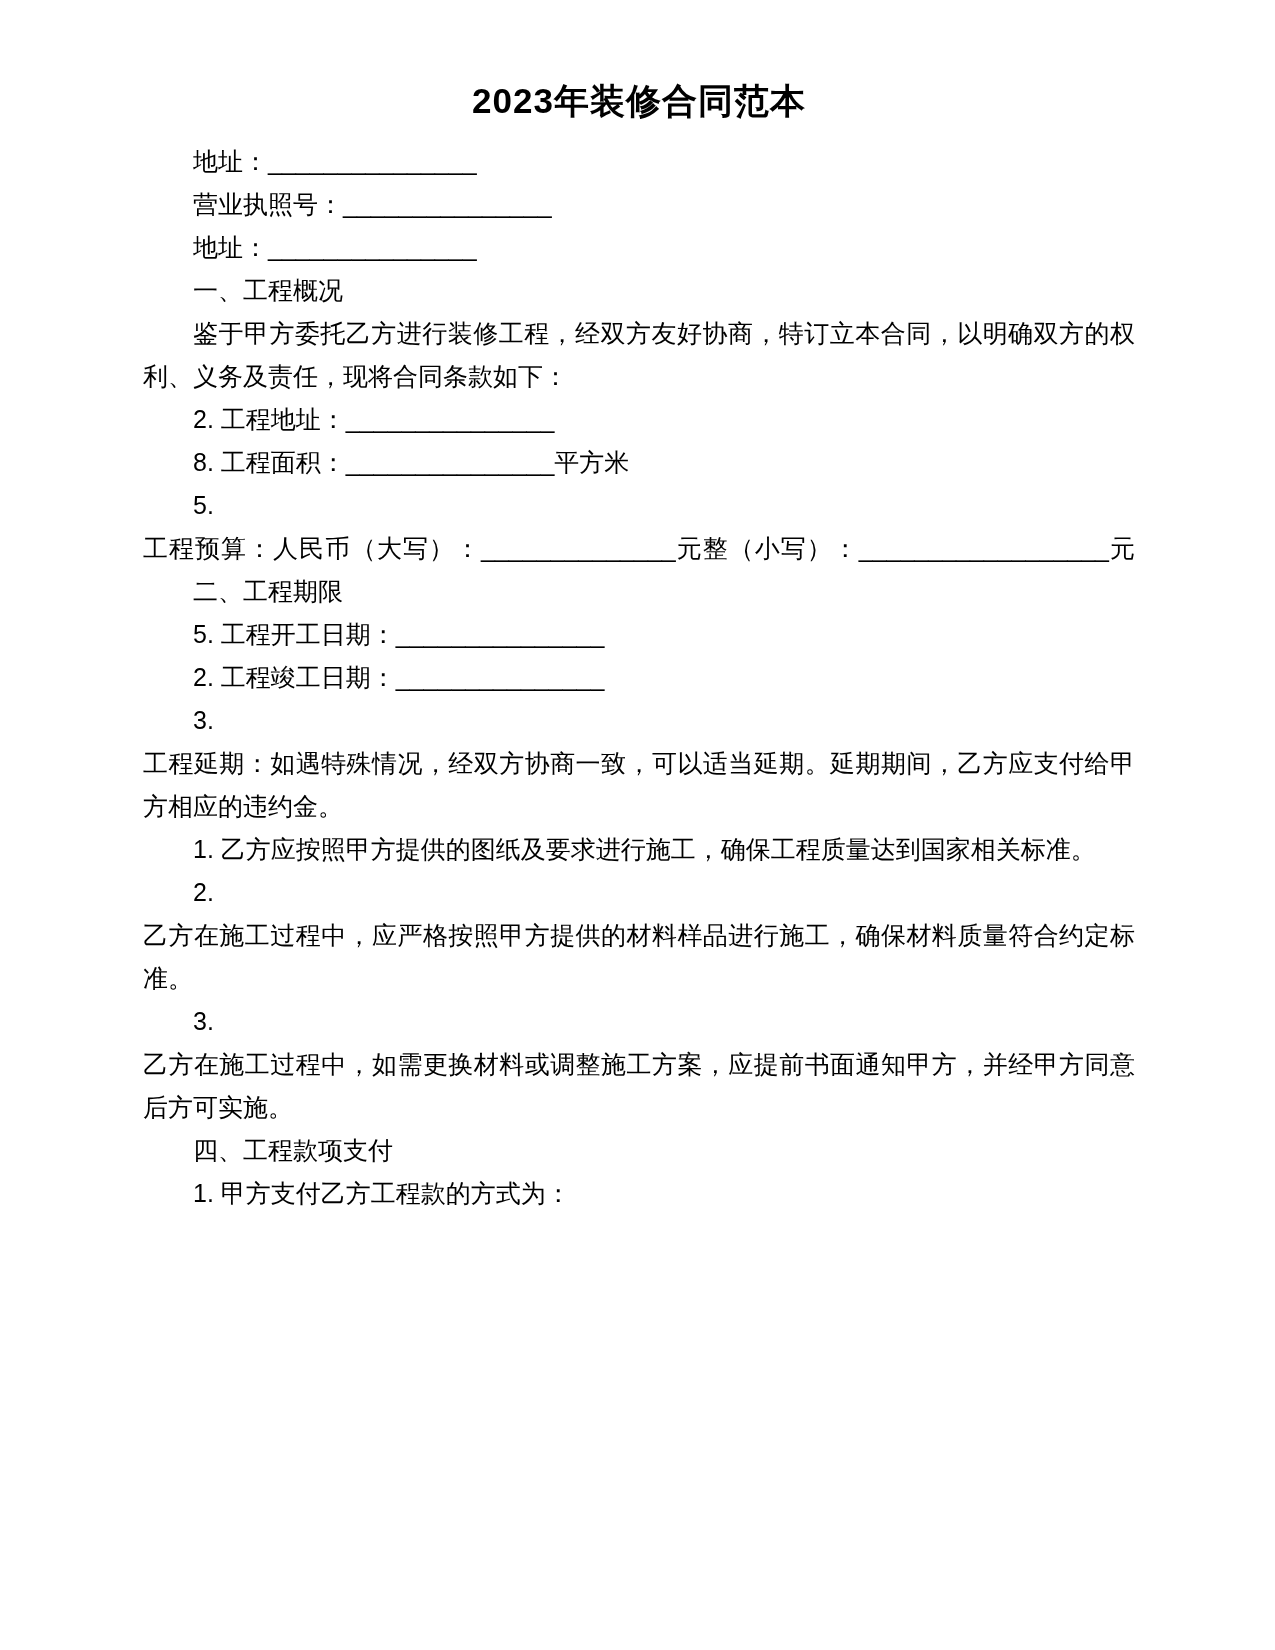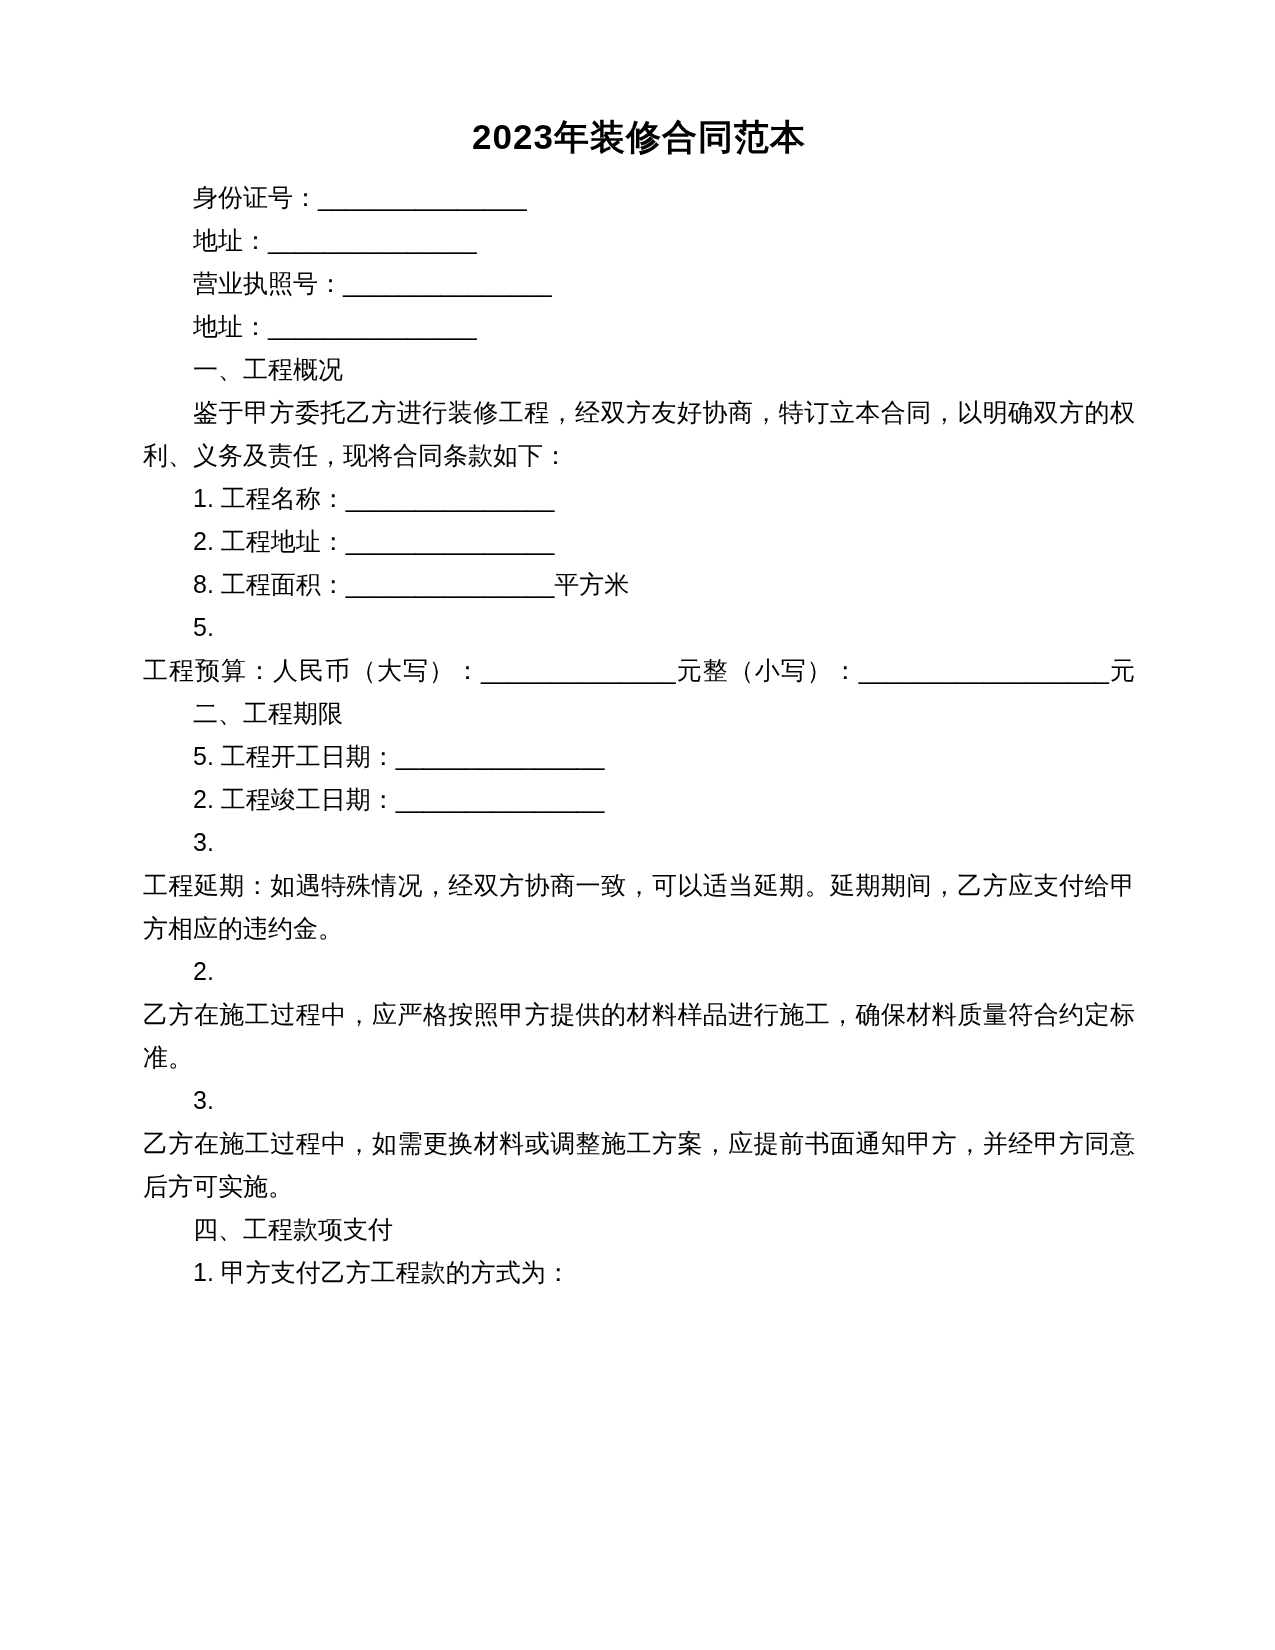--- a/index.html
+++ b/index.html
@@ -7,21 +7,21 @@
     padding: 0;
     background: #ffffff;
   }
   .page {
     position: relative;
     width: 1275px;
     height: 1650px;
     margin: 0 auto;
     background: #ffffff;
     box-sizing: border-box;
-    padding: 112px 140px 60px 143px;
+    padding: 76px 140px 60px 143px;
     font-family: "Liberation Sans", "DejaVu Sans", sans-serif;
     color: #000000;
     overflow: hidden;
   }
   .doc-title {
     margin: 0 0 14px 0;
     font-size: 35px;
     line-height: 50px;
     font-weight: 700;
     text-align: center;
@@ -44,36 +44,35 @@
     text-align: justify;
     text-align-last: justify;
   }
 </style>
 </head>
 <body>
 
 <div class="page">
   <h1 class="doc-title">2023年装修合同范本</h1>
   <div class="doc-body">
-      <p class="indent">身份证号：_______________</p>
       <p class="indent">地址：_______________</p>
       <p class="indent">营业执照号：_______________</p>
       <p class="indent">地址：_______________</p>
       <p class="indent">一、工程概况</p>
       <p class="indent justify">鉴于甲方委托乙方进行装修工程，经双方友好协商，特订立本合同，以明确双方的权利、义务及责任，现将合同条款如下：</p>
-      <p class="indent">1. 工程名称：_______________</p>
       <p class="indent">2. 工程地址：_______________</p>
       <p class="indent">8. 工程面积：_______________平方米</p>
       <p class="indent">5.</p>
       <p class=" fill">工程预算：人民币（大写）：______________元整（小写）：__________________元</p>
       <p class="indent">二、工程期限</p>
       <p class="indent">5. 工程开工日期：_______________</p>
       <p class="indent">2. 工程竣工日期：_______________</p>
       <p class="indent">3.</p>
       <p class=" justify">工程延期：如遇特殊情况，经双方协商一致，可以适当延期。延期期间，乙方应支付给甲方相应的违约金。</p>
+      <p class="indent justify">1. 乙方应按照甲方提供的图纸及要求进行施工，确保工程质量达到国家相关标准。</p>
       <p class="indent">2.</p>
       <p class=" justify">乙方在施工过程中，应严格按照甲方提供的材料样品进行施工，确保材料质量符合约定标准。</p>
       <p class="indent">3.</p>
       <p class=" justify">乙方在施工过程中，如需更换材料或调整施工方案，应提前书面通知甲方，并经甲方同意后方可实施。</p>
       <p class="indent">四、工程款项支付</p>
       <p class="indent">1. 甲方支付乙方工程款的方式为：</p>
     </div>
 </div>
 
 </body></html>

